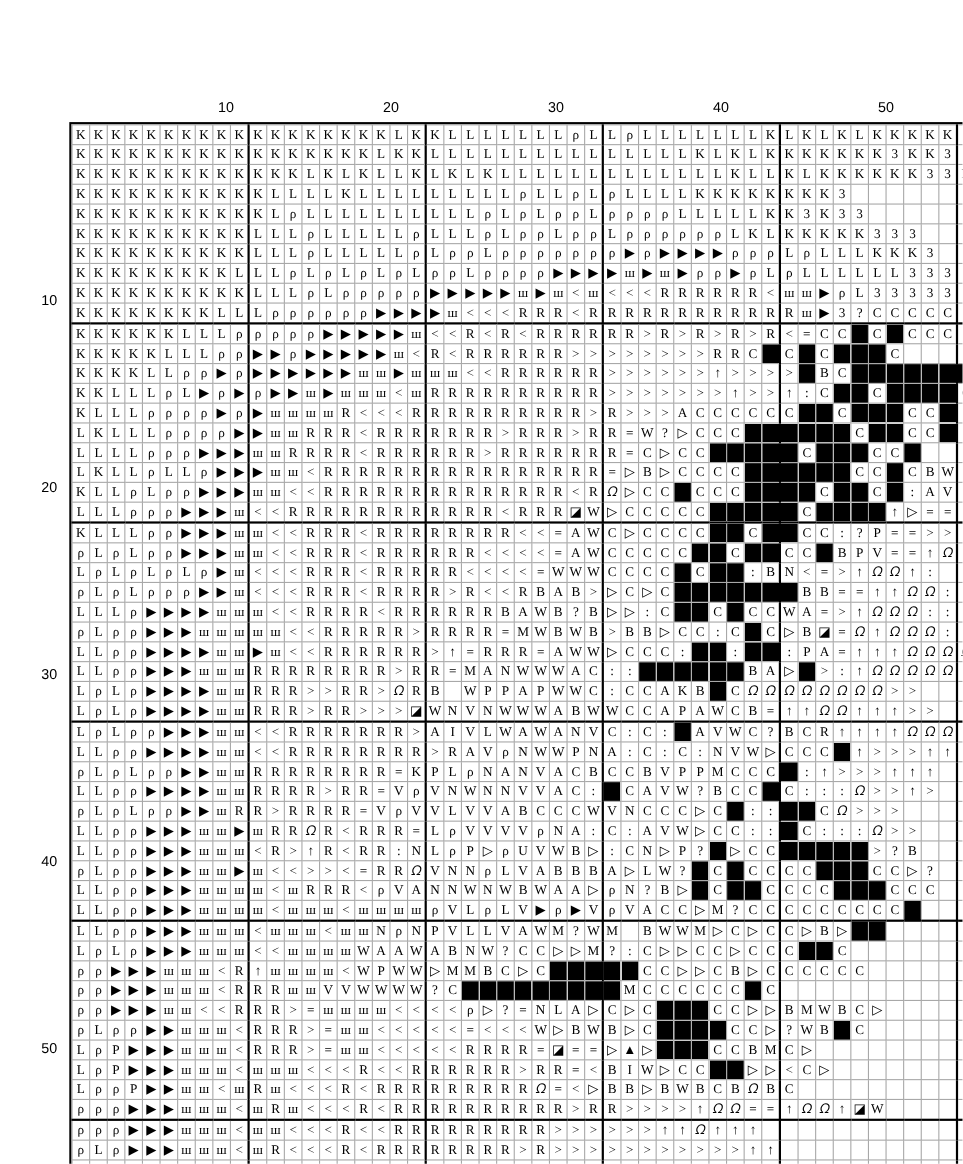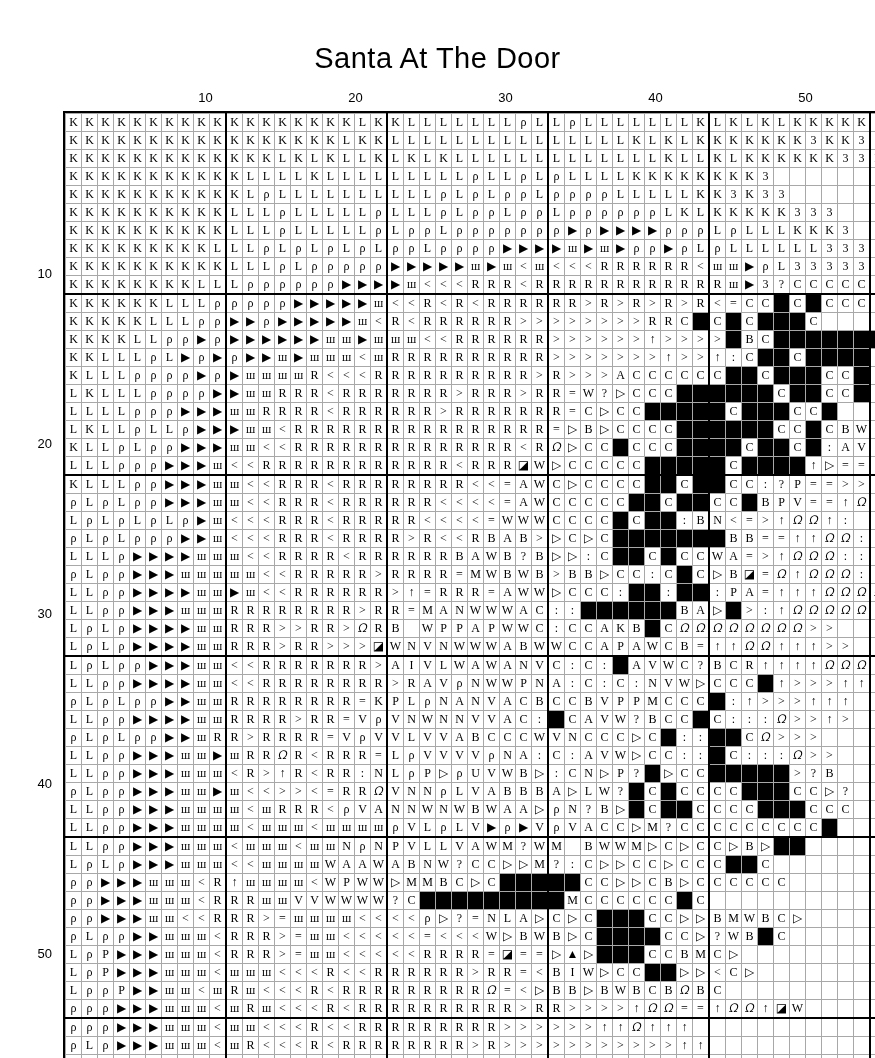--- a/index.html
+++ b/index.html
@@ -93,21 +93,20 @@
     border-bottom: 2px solid #000;
   }
   table.grid td.major-right {
     border-right: 2px solid #000;
   }
 </style>
 </head>
 <body>
 
 <div id="chart-area">
-  <h1 id="title">Santa At The Door</h1>
   <div id="col-labels">
       <span style="left: 205.5px;">10</span>
       <span style="left: 355.5px;">20</span>
       <span style="left: 505.5px;">30</span>
       <span style="left: 655.5px;">40</span>
       <span style="left: 805.5px;">50</span>
     </div>
   <div id="row-labels">
       <span style="top: 272.5px;">10</span>
       <span style="top: 442.5px;">20</span>

